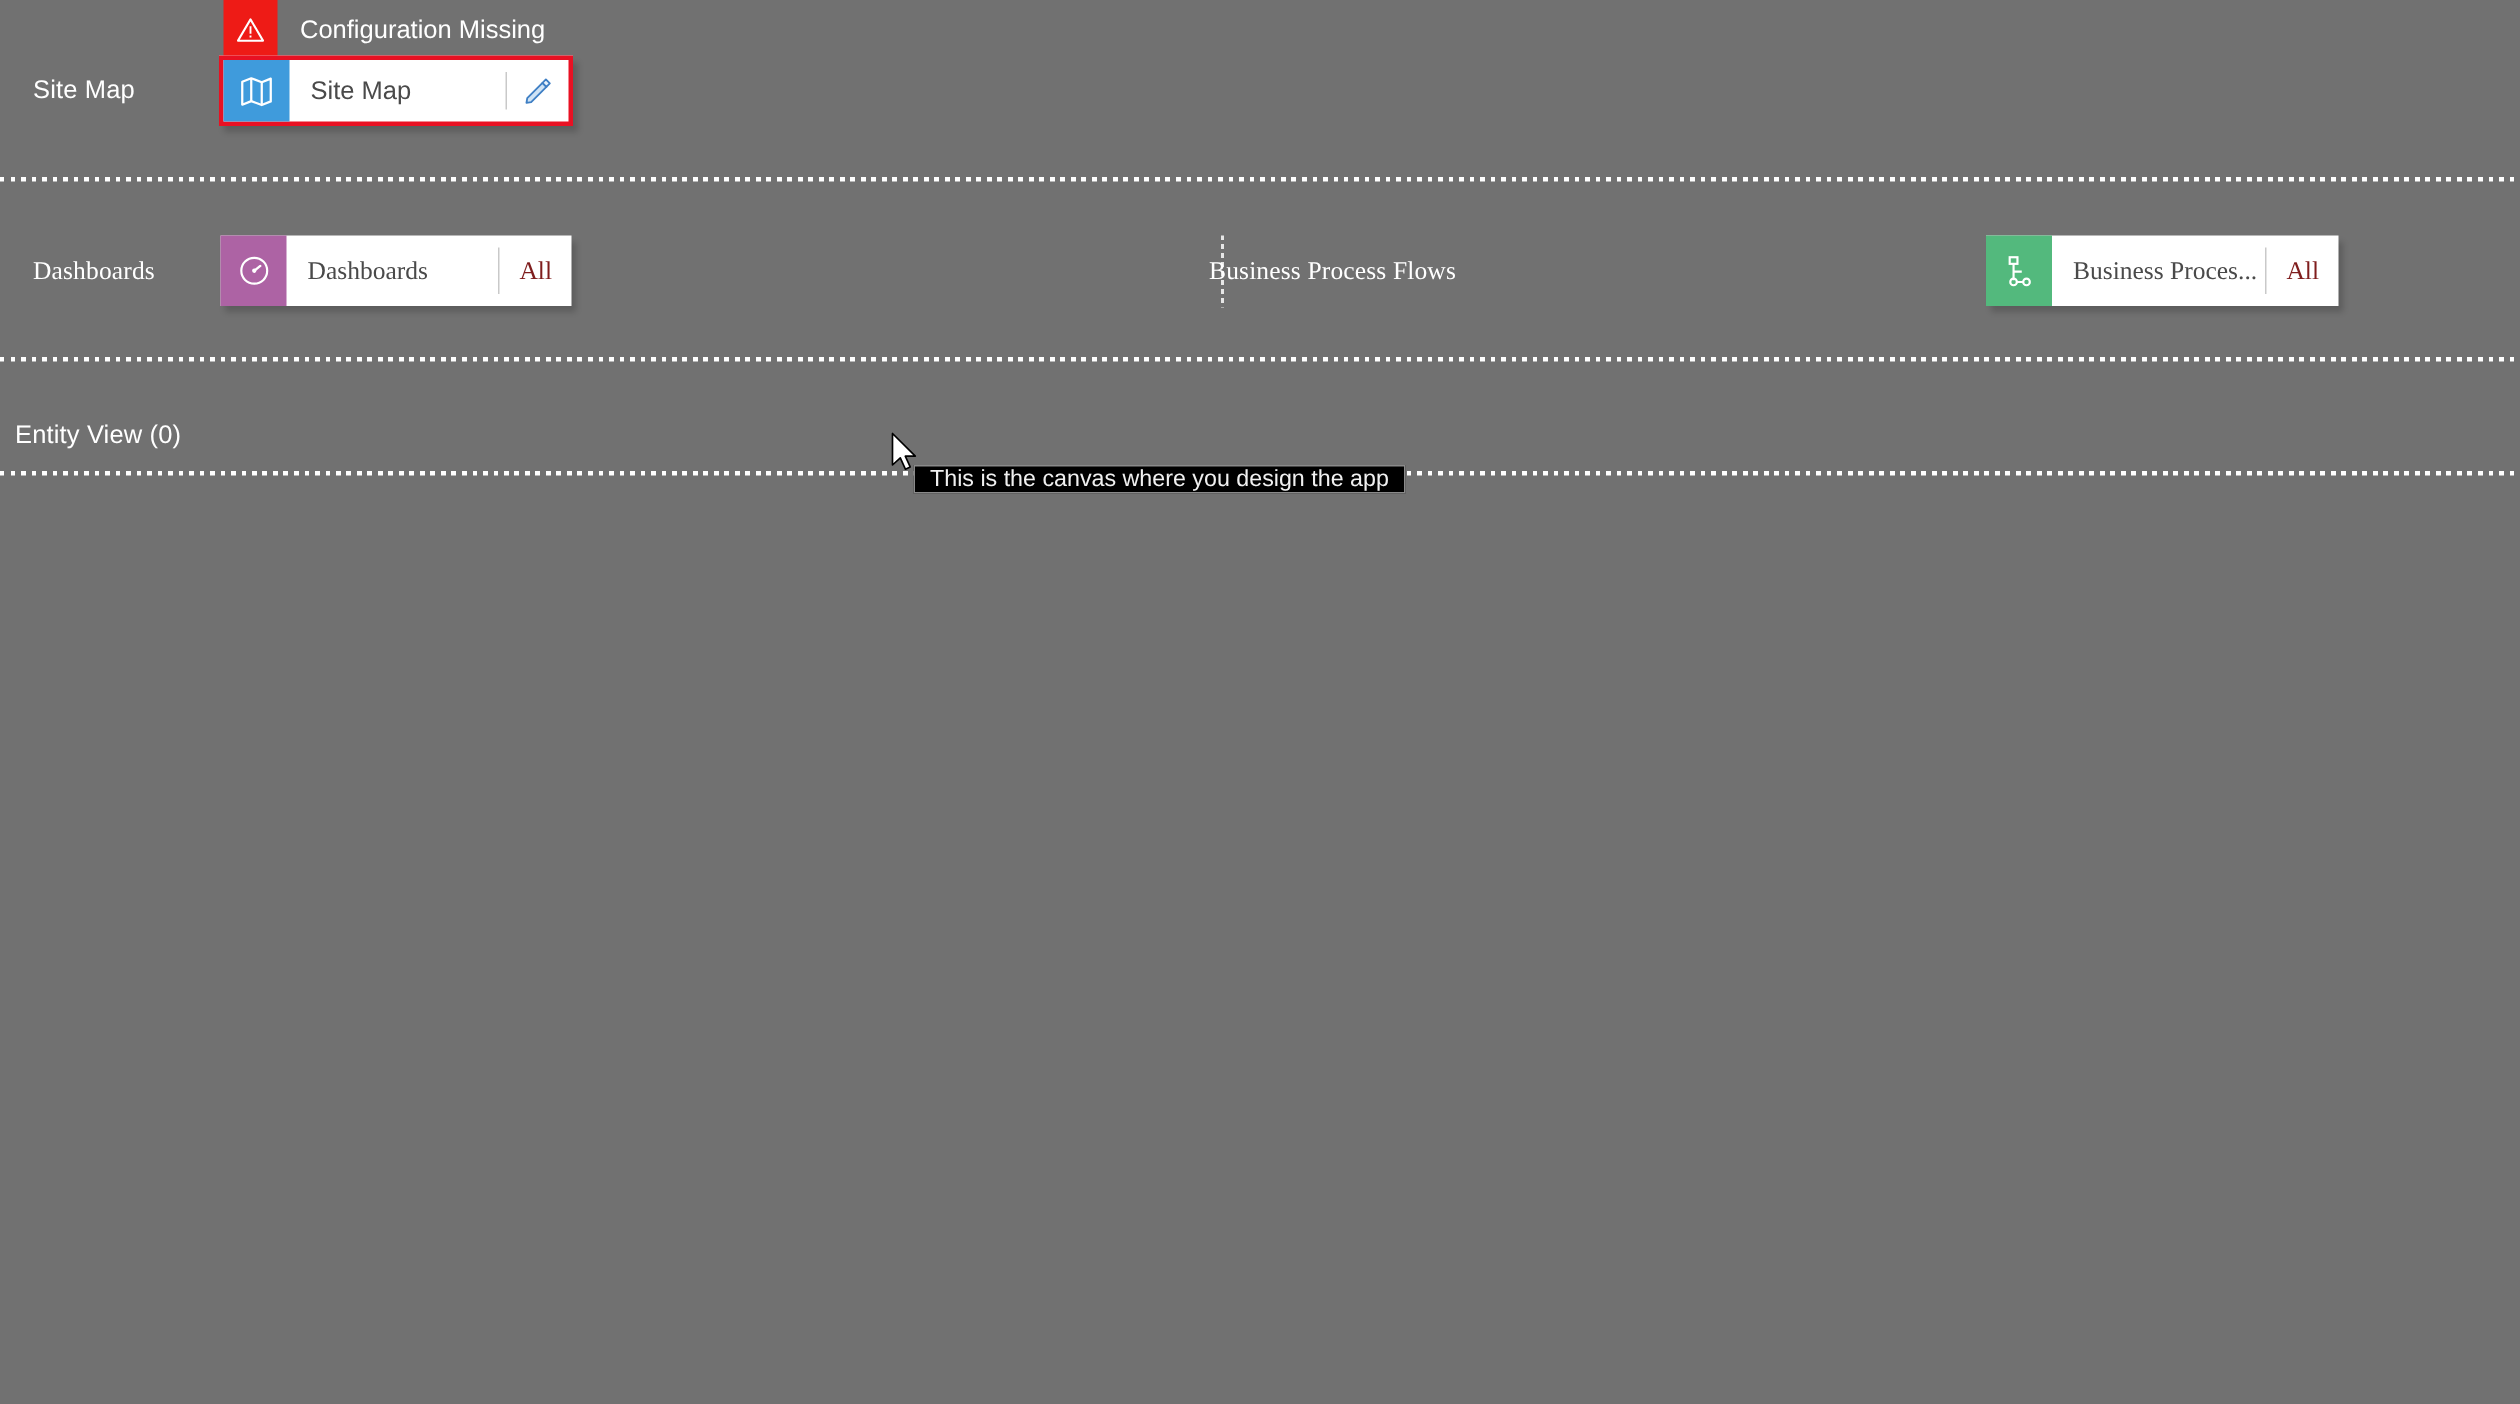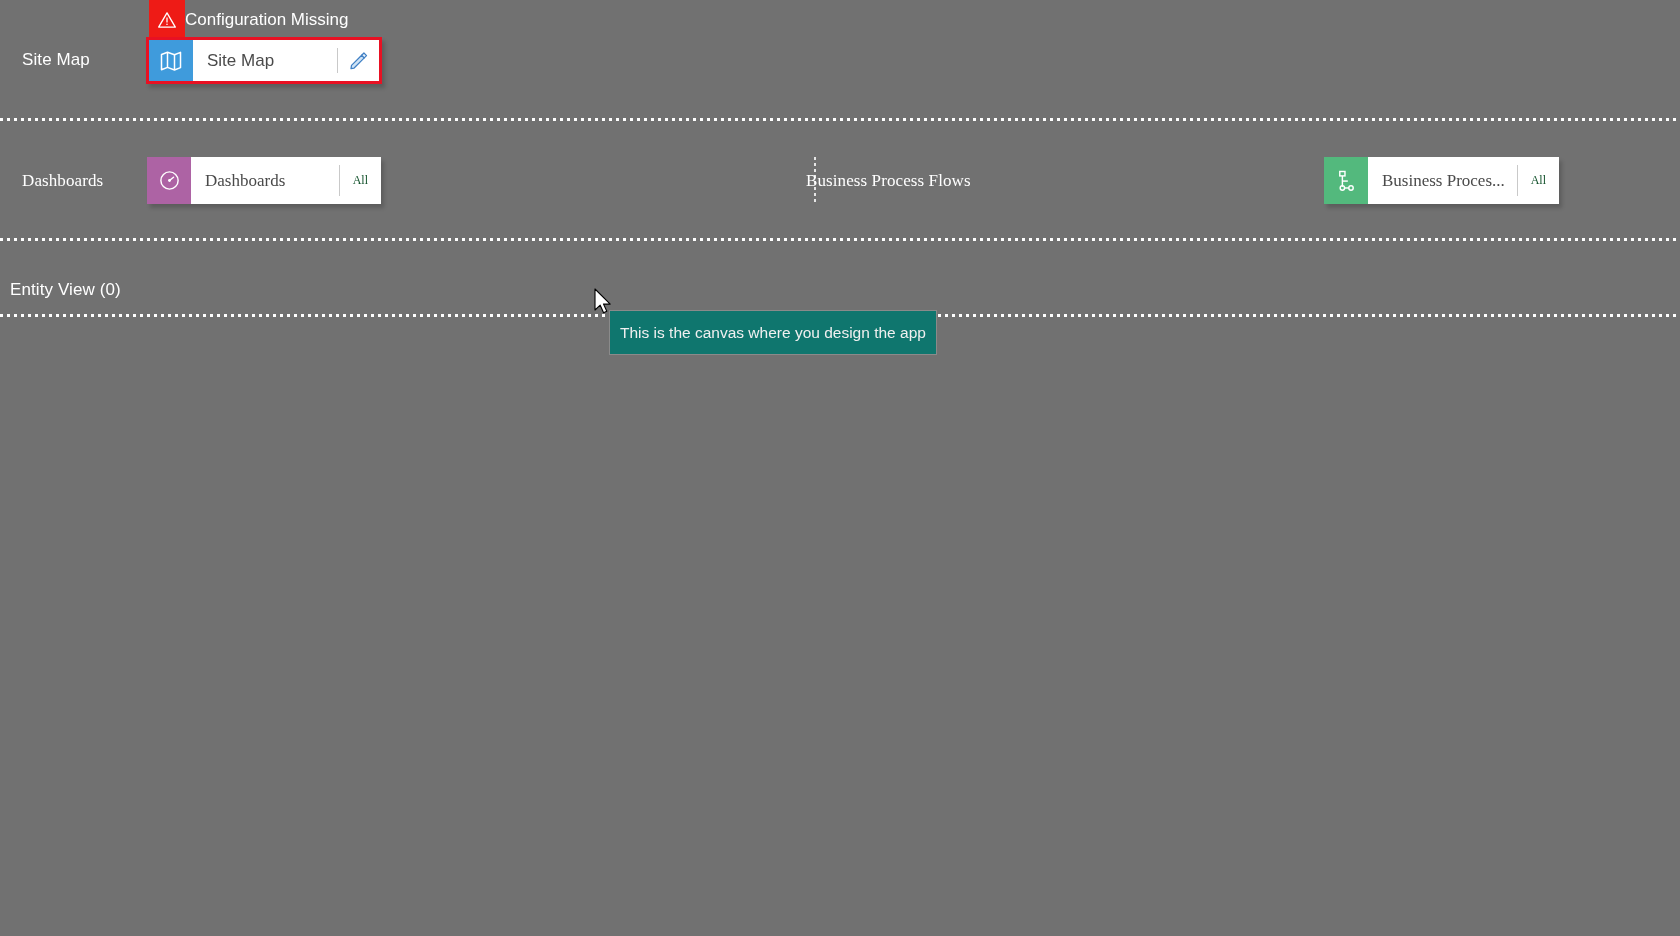--- a/index.html
+++ b/index.html
@@ -83,22 +83,22 @@
   .tile-divider {
     width: 1px;
     background: #c9c9c9;
     margin: 8px 0;
     flex: 0 0 1px;
   }
   .tile-tail {
     display: flex;
     align-items: center;
     justify-content: center;
-    font-size: 12px;
-    color: #14532d;
+    font-size: 17px;
+    color: #7f1d1d;
     padding: 0 13px;
     white-space: nowrap;
   }
   .tile-tail.icon-tail { padding: 0 10px; }
 
   
   #sitemap-tile {
     left: 146px;
     top: 37px;
     width: 236px;
@@ -121,20 +121,21 @@
     height: 40px;
     background: #ee1b16;
     display: flex;
     align-items: center;
     justify-content: center;
     flex: 0 0 36px;
   }
   #config-missing .warn-text {
     color: #ffffff;
     font-size: 17px;
+    margin-left: 15px;
     white-space: nowrap;
   }
 
   
   #dashboards-tile {
     left: 147px;
     top: 157px;
     width: 234px;
   }
   #dashboards-tile .tile-icon { background: #ad63a4; }
@@ -160,25 +161,25 @@
         to bottom,
         #e6e6e6 0px, #e6e6e6 3px,
         rgba(255,255,255,0) 3px, rgba(255,255,255,0) 6px);
   }
 
   
   #canvas-tooltip {
     position: absolute;
     left: 609px;
     top: 310px;
-    height: 45px;
+    height: 19px;
     display: flex;
     align-items: center;
     padding: 0 10px;
-    background: #0f766e;
+    background: #000000;
     border: 1px solid #8a8a8a;
     color: #f0f0f0;
     font-size: 15.5px;
     white-space: nowrap;
     box-sizing: border-box;
   }
 
   
   #mouse-cursor {
     position: absolute;

